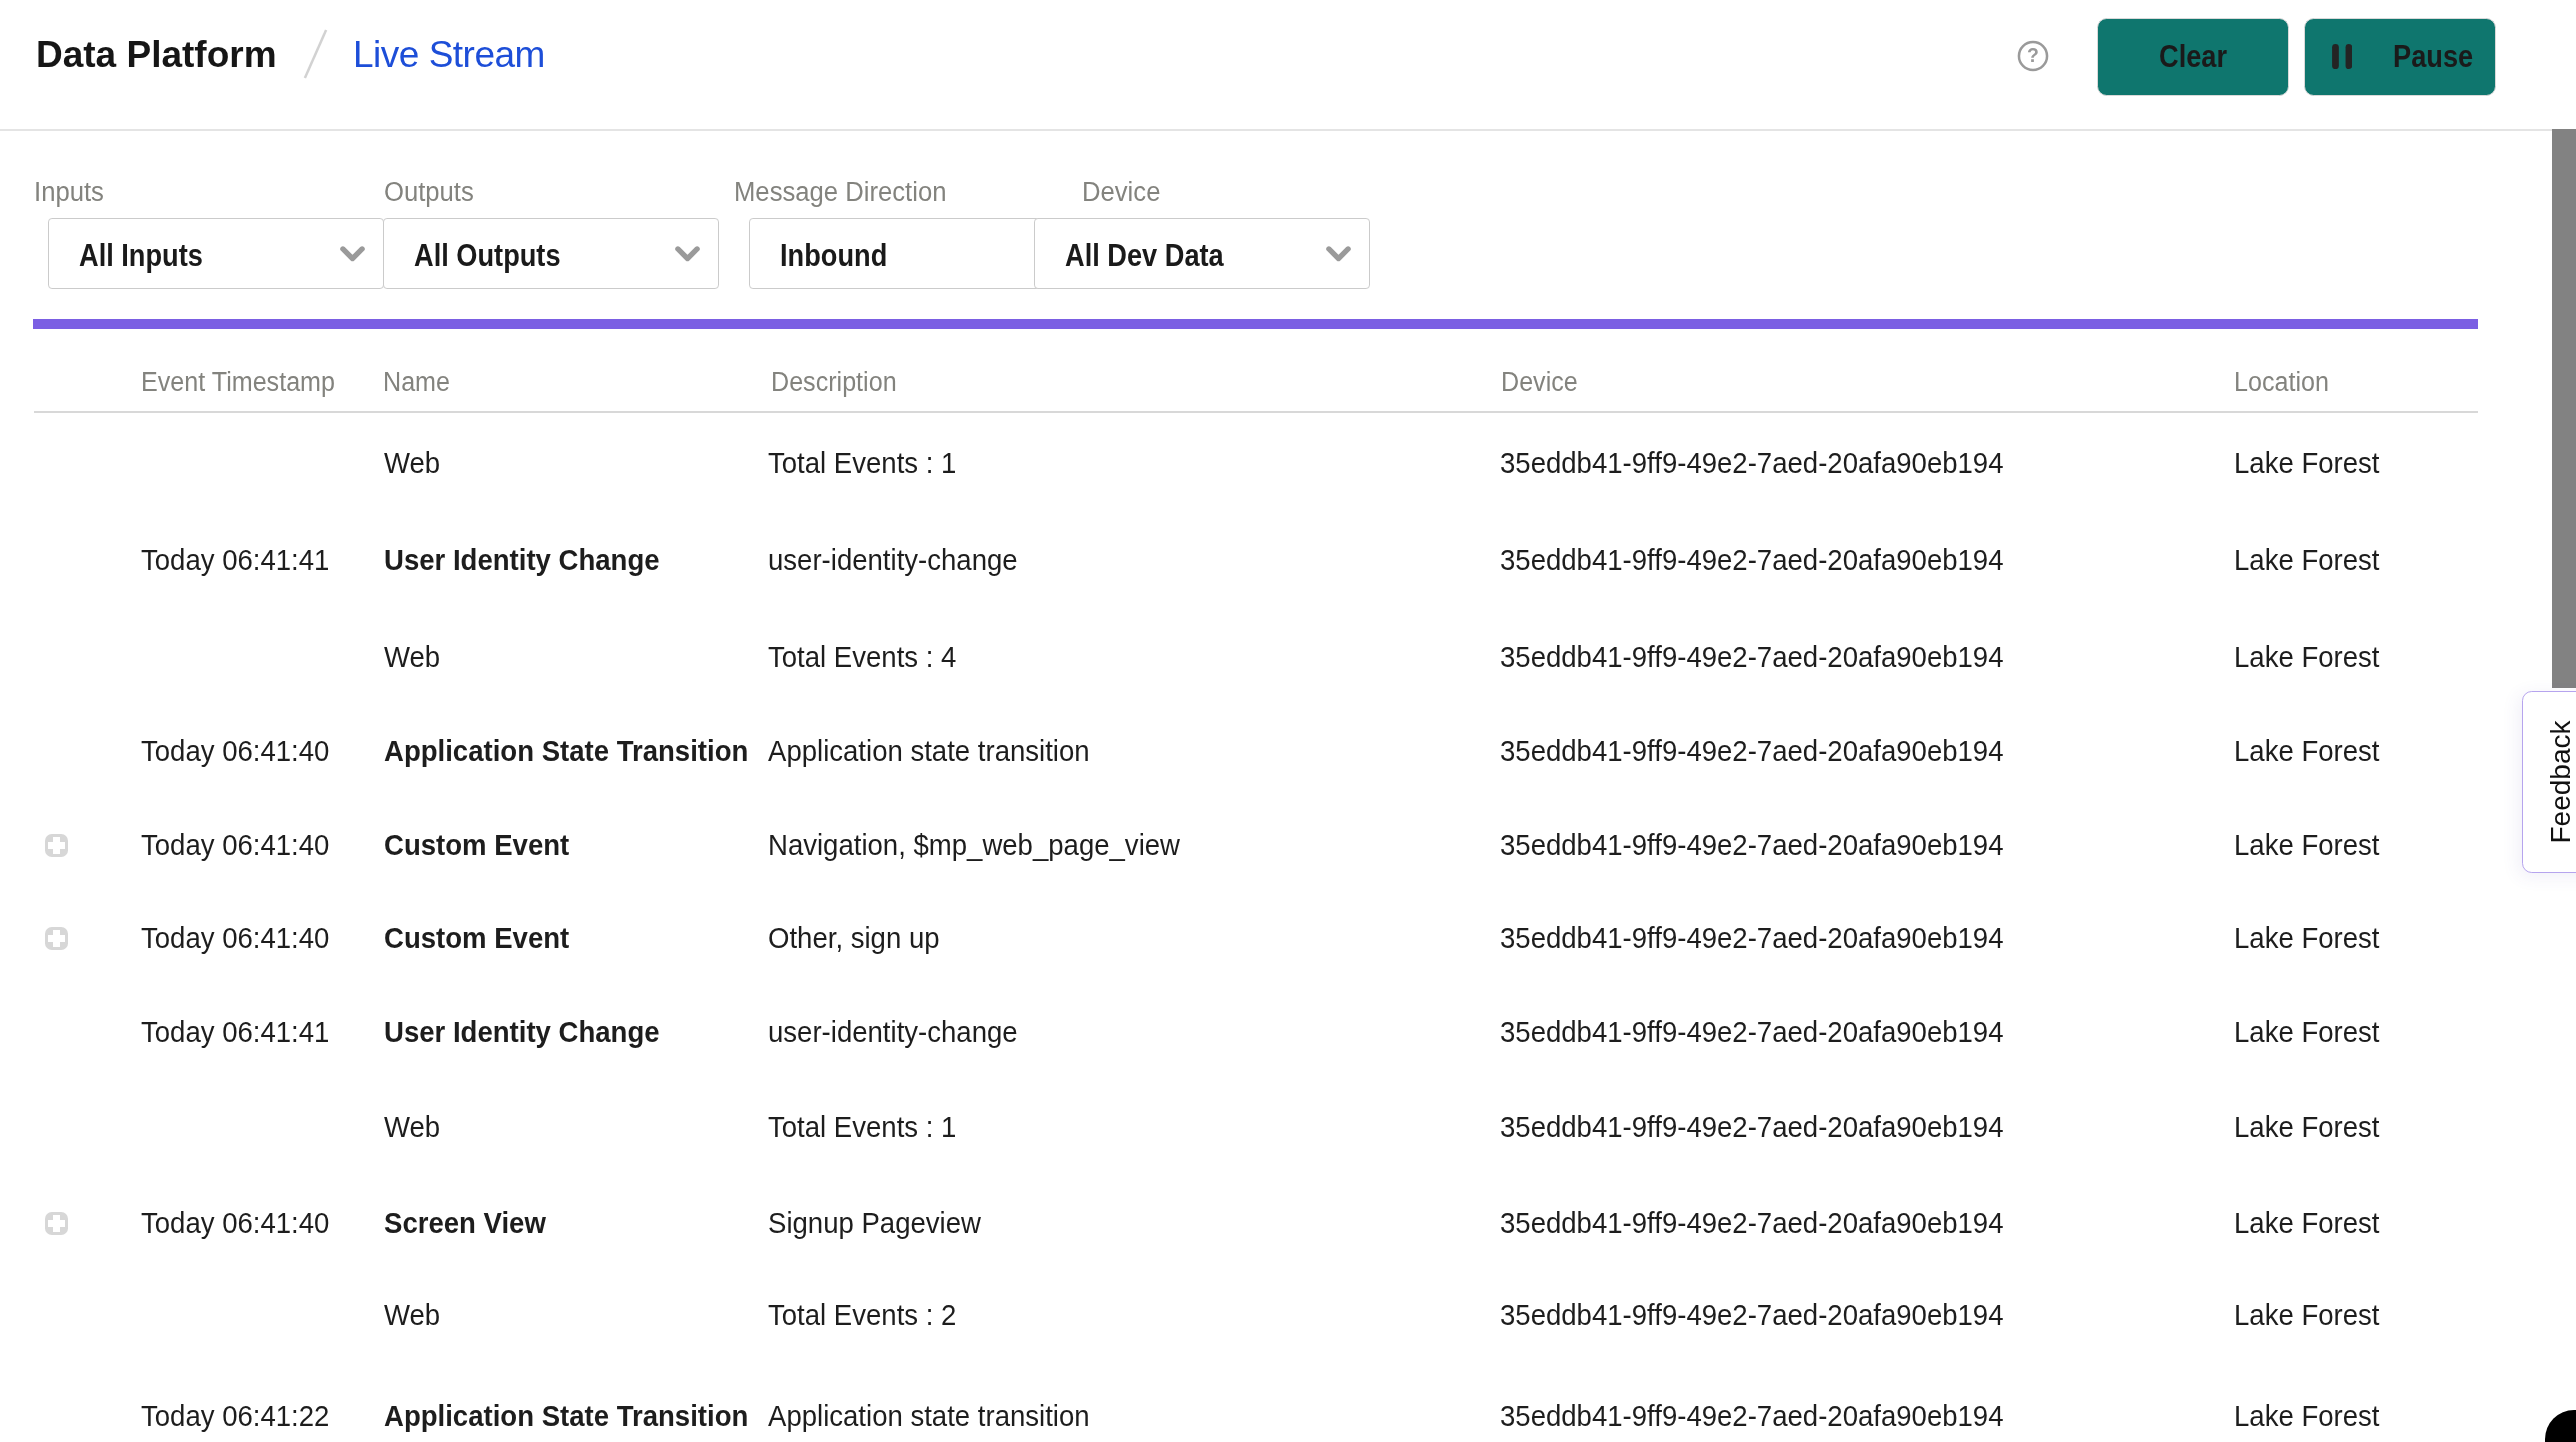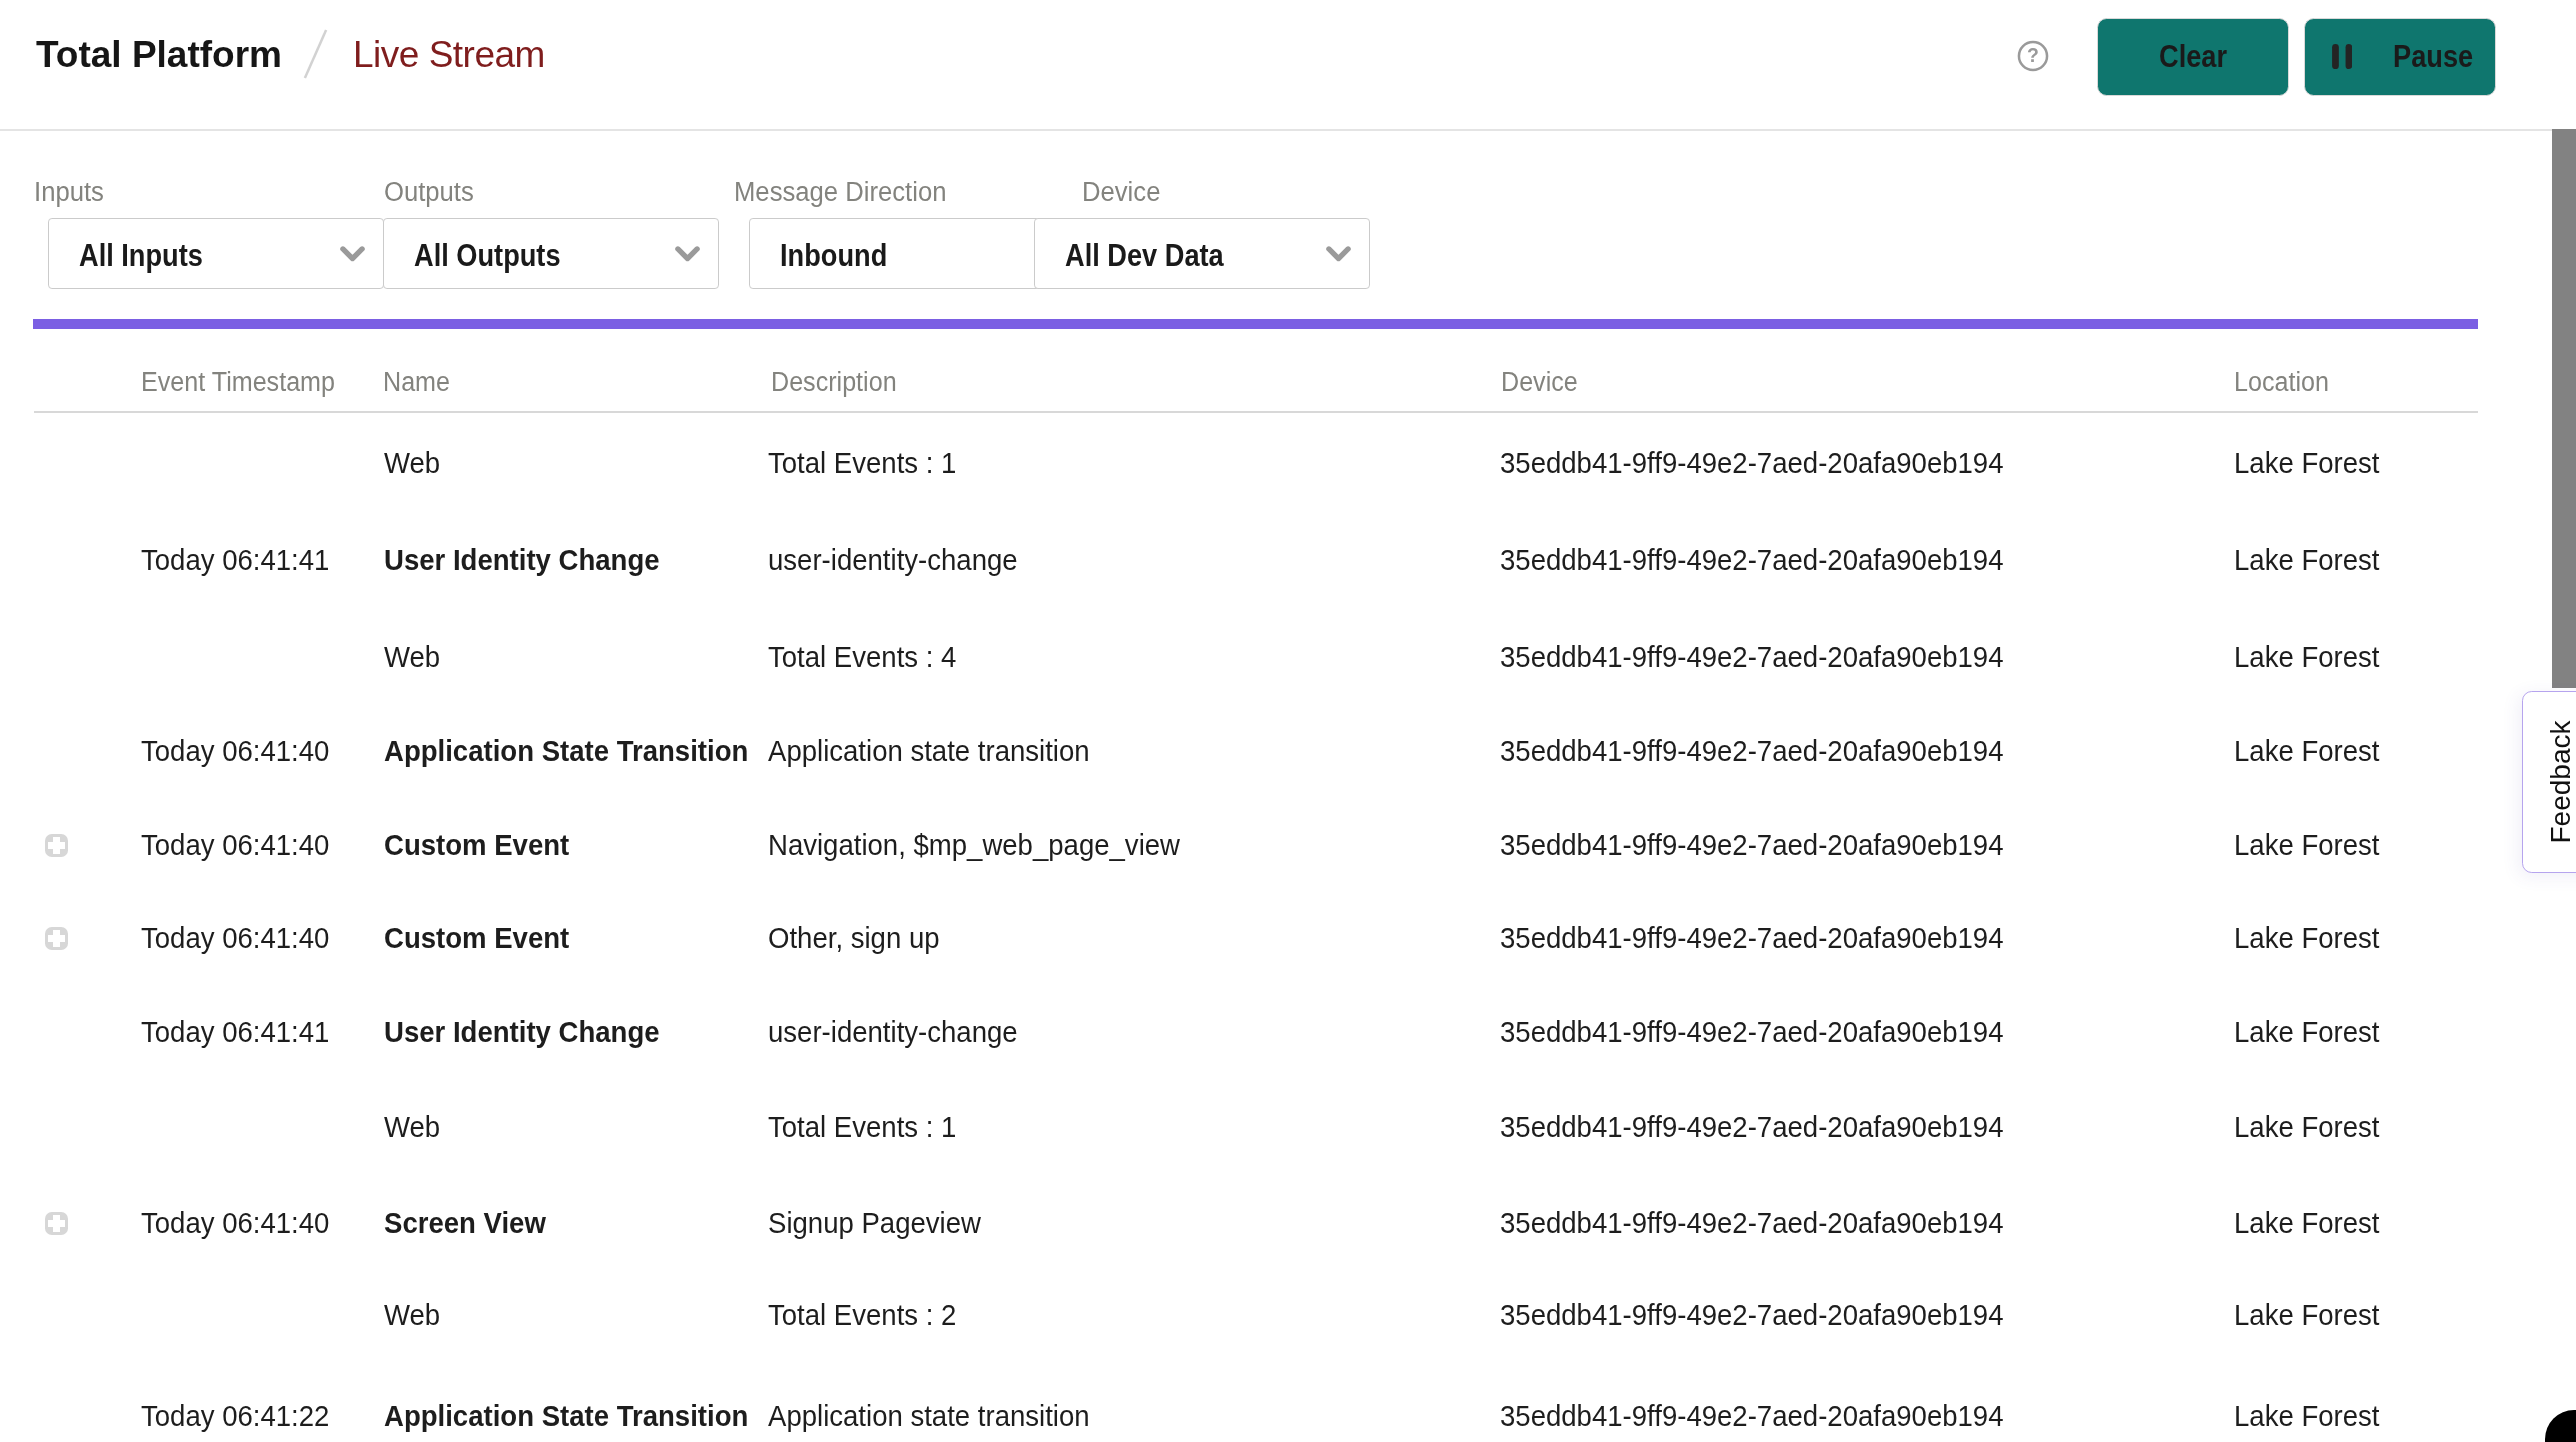--- a/index.html
+++ b/index.html
@@ -52,25 +52,25 @@
   .feedback{position:absolute;left:2522px;top:691px;width:78px;height:182px;background:#fff;
             border:1.9px solid #b6a4ee;border-radius:9.7px 0 0 9.7px;box-sizing:border-box;
             box-shadow:-3.9px 3.9px 17.5px rgba(80,60,160,0.08);}
   .feedback span{position:absolute;left:50%;top:50%;transform:translate(-50%,-50%) rotate(-90deg);
             font-size:28px;color:#111;}
 
   .corner{left:2545px;top:1410px;width:78px;height:78px;background:#000;border-top-left-radius:29px;}
 </style>
 </head>
 <body>
-  <div class="abs" style="left:36px;top:32px;font-size:37px;line-height:45px;font-weight:700;color:#161616;">Total Platform</div>
+  <div class="abs" style="left:36px;top:32px;font-size:37px;line-height:45px;font-weight:700;color:#161616;">Data Platform</div>
   <svg class="abs" style="left:296px;top:27px" width="39" height="54" viewBox="0 0 40 56">
     <line x1="31" y1="3" x2="9" y2="53" stroke="#d2d2d2" stroke-width="2.6"></line>
   </svg>
-  <div class="abs" style="left:353px;top:32px;font-size:37px;line-height:45px;color:#7f1d1d;letter-spacing:-0.5px;">Live Stream</div>
+  <div class="abs" style="left:353px;top:32px;font-size:37px;line-height:45px;color:#1d4ed8;letter-spacing:-0.5px;">Live Stream</div>
 
   <svg class="abs" style="left:2017px;top:40px" width="32" height="32" viewBox="0 0 33 33">
     <circle cx="16.5" cy="16.5" r="14.5" fill="none" stroke="#9a9a9a" stroke-width="2.6"></circle>
     <text x="16.5" y="23" font-size="20" font-weight="700" fill="#9a9a9a" text-anchor="middle" font-family="Liberation Sans">?</text>
   </svg>
 
   <div class="abs hr1"></div>
   <div class="btn clear">
     <span>Clear</span>
   </div>

